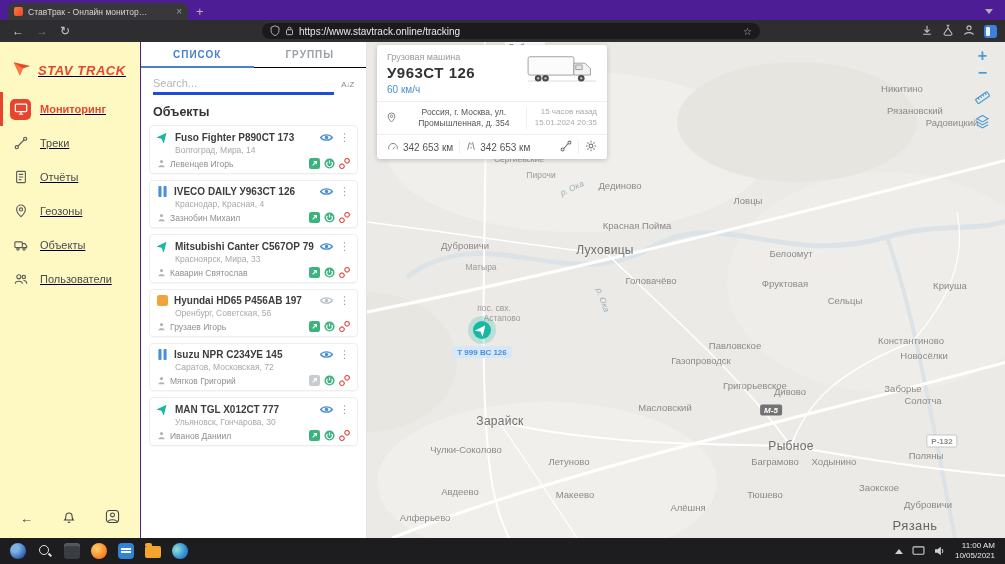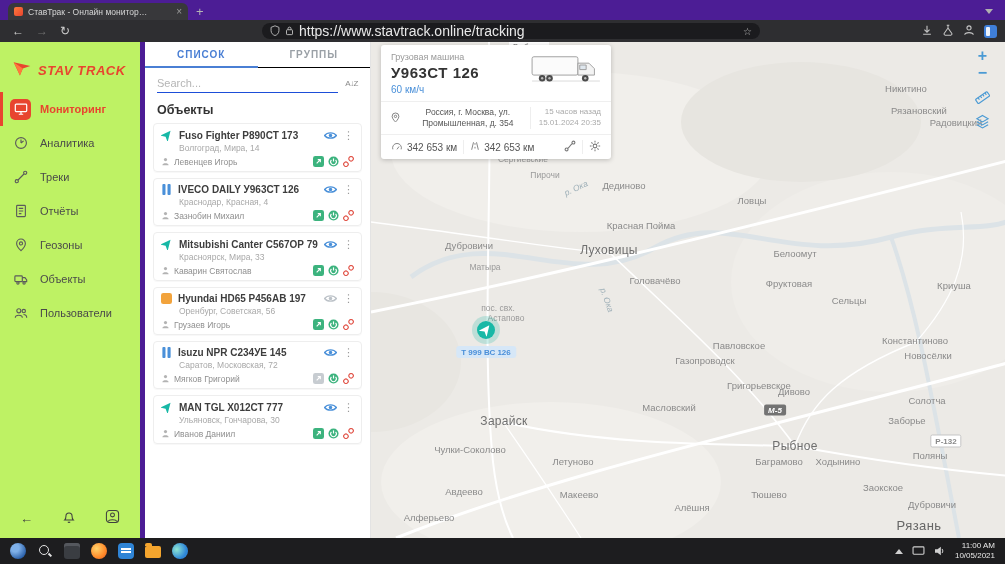--- a/index.html
+++ b/index.html
@@ -15,50 +15,50 @@
   .tab-close{font-size:10px;color:#9a9a9a;line-height:1;}
   .newtab{font-size:13px;color:#b5b5b5;margin:0 0 1px 8px;}
   .strip-chevron{position:absolute;right:12px;bottom:6px;width:0;height:0;border-left:4px solid transparent;
        border-right:4px solid transparent;border-top:5px solid #b0b0b0;}
 
   .toolbar{position:absolute;top:20px;left:0;right:0;height:22px;background:#2e2e31;display:flex;align-items:center;}
   .navbtns{display:flex;gap:12px;margin-left:12px;color:#cfcfcf;font-size:12px;line-height:1;}
   .navbtns .dim{color:#707070;}
   .urlbar{position:absolute;left:262px;top:3px;width:482px;height:16px;background:#1b1b1e;border-radius:9px;
           display:flex;align-items:center;gap:5px;padding:0 8px;}
-  .url-text{flex:1;font-size:14px;color:#e8e8e8;white-space:nowrap;overflow:hidden;}
+  .url-text{flex:1;font-size:10px;color:#e8e8e8;white-space:nowrap;overflow:hidden;}
   .star{font-size:10px;color:#bdbdbd;}
   .toolbar-actions{position:absolute;right:8px;top:0;height:22px;display:flex;align-items:center;gap:9px;}
   .sidebar-toggle{width:13px;height:13px;background:#3f7fd9;border-radius:3px;position:relative;}
   .sidebar-toggle::after{content:"";position:absolute;left:2px;top:2px;bottom:2px;width:4px;background:rgba(255,255,255,.9);border-radius:1px;}
 
   
   .app{position:absolute;top:42px;left:0;right:0;bottom:26px;display:flex;background:#fff;}
 
   
-  .sidebar{width:140px;flex:none;border-right:5px solid #4c1d95;position:relative;background:#bef264;}
+  .sidebar{width:140px;flex:none;border-right:1px solid #4c1d95;position:relative;background:#fef9c3;text-decoration:underline;}
   .logo{display:flex;align-items:center;gap:6px;padding:16px 10px 10px 12px;}
   .logo-text{font-size:13px;font-weight:bold;font-style:italic;color:#e8452f;letter-spacing:.6px;white-space:nowrap;}
   .nav-item{display:flex;align-items:center;gap:9px;height:34px;padding:0 10px;font-size:11px;color:#4a4a4a;cursor:pointer;}
   .nav-item .tile{width:21px;height:21px;display:flex;align-items:center;justify-content:center;color:#5b5b5b;flex:none;}
   .nav-item.active{color:#e8452f;font-weight:bold;box-shadow:inset 3px 0 0 #e8452f;}
   .nav-item.active .tile{background:#e8452f;color:#fff;border-radius:5px;}
   .sidebar-bottom{position:absolute;bottom:10px;left:0;right:0;display:flex;align-items:center;justify-content:space-between;
                   padding:0 20px;color:#3f3f3f;}
   .back-arrow{font-size:13px;line-height:1;}
 
   
   .panel{width:225px;flex:none;border-right:1px solid #e3e3e3;display:flex;flex-direction:column;background:#fff;}
   .ptabs{display:flex;height:25px;border-bottom:1px solid #000000;flex:none;}
   .ptab{flex:1;display:flex;align-items:center;justify-content:center;font-size:10px;font-weight:bold;
         letter-spacing:1px;color:#9aa0a6;position:relative;cursor:pointer;}
   .ptab.active{color:#4a7fd4;}
   .ptab.active::after{content:"";position:absolute;bottom:-1px;left:0;right:0;height:2px;background:#4a7fd4;}
   .searchrow{display:flex;align-items:center;padding:6px 12px 3px;flex:none;}
-  .searchrow input{border:none;outline:none;border-bottom:1px solid #1d4ed8;flex:1;font-size:11px;padding:3px 0;
+  .searchrow input{border:none;outline:none;border-bottom:3px solid #1d4ed8;flex:1;font-size:11px;padding:3px 0;
                    color:#444;font-family:"Liberation Sans",sans-serif;}
   .searchrow input::placeholder{color:#b5b5b5;}
   .sort{font-size:8px;color:#8a8a8a;margin-left:7px;letter-spacing:-.5px;}
   .pheading{font-size:12.5px;font-weight:bold;color:#333;padding:7px 12px 2px;flex:none;}
   .cards{flex:1;overflow:hidden;padding:4px 8px 0;}
   .card{border:1px solid #eee;border-radius:4px;margin-bottom:6px;padding:5px 7px 4px;box-shadow:0 1px 1px rgba(0,0,0,.03);}
   .crow1{display:flex;align-items:center;gap:6px;}
   .vstate{flex:none;display:flex;}
   .vname{flex:1;font-size:10px;font-weight:bold;color:#3d3d3d;white-space:nowrap;overflow:hidden;}
   .eye{color:#4a90d9;flex:none;display:flex;}
@@ -194,29 +194,20 @@
               <svg viewBox="0 0 16 16" width="14" height="14" fill="none" stroke="currentColor" stroke-width="1.4">
                 <rect x="1.5" y="2.5" width="13" height="8.5" rx="1"></rect>
                 <path d="M5.5 14h5M8 11v3"></path>
               </svg>
             </span>
             <span>Мониторинг</span>
           </div>
           <div class="nav-item">
             <span class="tile">
               <svg viewBox="0 0 16 16" width="14" height="14" fill="none" stroke="currentColor" stroke-width="1.3">
-                <circle cx="8" cy="8" r="6.2"></circle>
-                <path d="M8 8 11 5.5M8 4v4"></path>
-              </svg>
-            </span>
-            <span>Аналитика</span>
-          </div>
-          <div class="nav-item">
-            <span class="tile">
-              <svg viewBox="0 0 16 16" width="14" height="14" fill="none" stroke="currentColor" stroke-width="1.3">
                 <circle cx="3.2" cy="12.8" r="1.8"></circle>
                 <circle cx="12.8" cy="3.2" r="1.8"></circle>
                 <path d="M4.6 11.4C7 9 9 7 11.4 4.6"></path>
               </svg>
             </span>
             <span>Треки</span>
           </div>
           <div class="nav-item">
             <span class="tile">
               <svg viewBox="0 0 16 16" width="14" height="14" fill="none" stroke="currentColor" stroke-width="1.3">
@@ -604,21 +595,21 @@
           <span class="map-label c-town" style="left: 583px; top: 243px;">Криуша</span>
           <span class="map-label c-town" style="left: 478px; top: 258px;">Сельцы</span>
           <span class="map-label c-river" style="left: 236px; top: 258px; transform: translate(-50%, -50%) rotate(70deg);">р. Ока</span>
           <span class="map-label c-small" style="left: 127px; top: 266px;">пос. свх.</span>
           <span class="map-label c-small" style="left: 135px; top: 276px;">Астапово</span>
           <span class="map-label c-town" style="left: 544px; top: 298px;">Константиново</span>
           <span class="map-label c-town" style="left: 368px; top: 303px;">Павловское</span>
           <span class="map-label c-town" style="left: 557px; top: 313px;">Новосёлки</span>
           <span class="map-label c-town" style="left: 334px; top: 318px;">Газопроводск</span>
           <span class="map-label c-town" style="left: 366px; top: 343px; padding-left: 44px;">Григорьевское</span>
-          <span class="map-label c-town" style="left: 536px; top: 346px; margin-top: 32px;">Заборье</span>
+          <span class="map-label c-town" style="left: 536px; top: 346px;">Заборье</span>
           <span class="map-label c-town" style="left: 423px; top: 349px;">Дивово</span>
           <span class="map-label c-town" style="left: 556px; top: 358px;">Солотча</span>
           <span class="map-label c-town" style="left: 298px; top: 365px;">Масловский</span>
           <span class="map-label c-city" style="left: 133px; top: 379px;">Зарайск</span>
           <span class="map-label c-city" style="left: 424px; top: 404px;">Рыбное</span>
           <span class="map-label c-town" style="left: 99px; top: 407px;">Чулки-Соколово</span>
           <span class="map-label c-town" style="left: 559px; top: 413px;">Поляны</span>
           <span class="map-label c-town" style="left: 202px; top: 419px;">Летуново</span>
           <span class="map-label c-town" style="left: 408px; top: 419px;">Баграмово</span>
           <span class="map-label c-town" style="left: 467px; top: 419px;">Ходынино</span>

